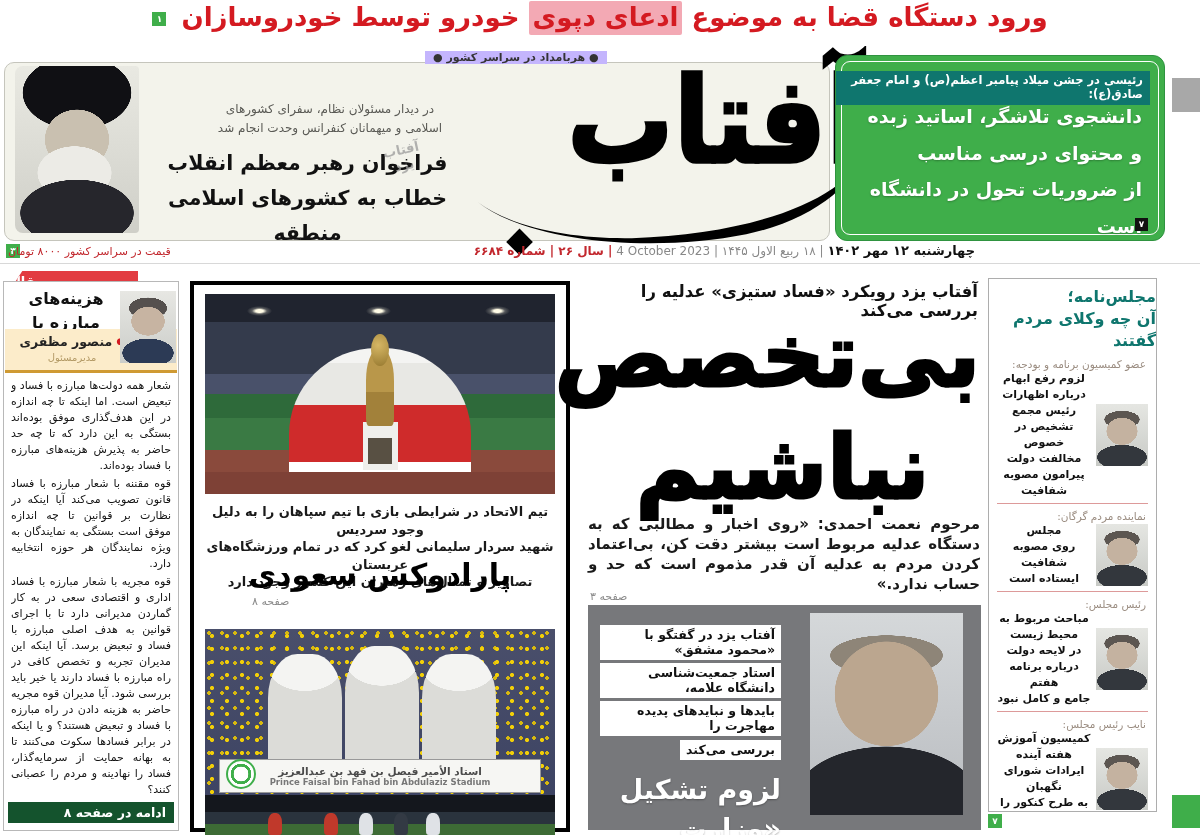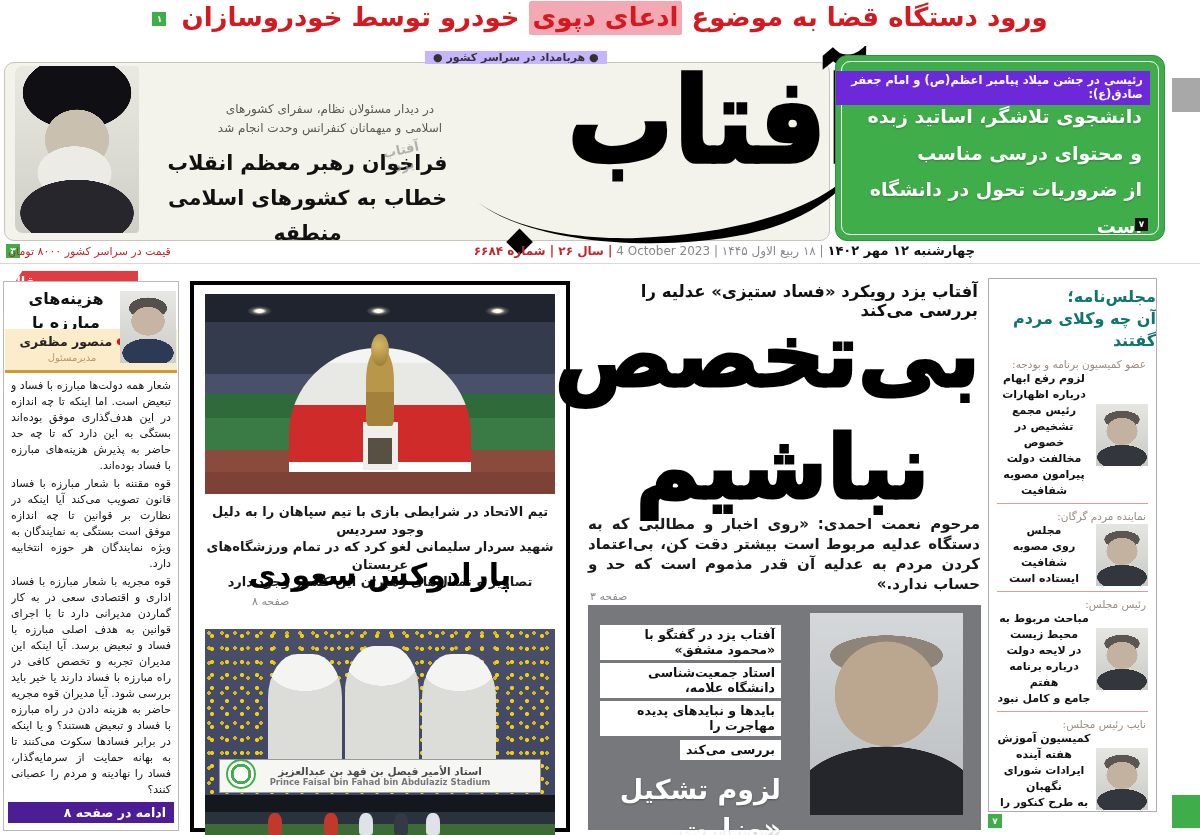--- a/index.html
+++ b/index.html
@@ -35,21 +35,21 @@
         color:#000;transform:scaleY(1.12);transform-origin:top center;letter-spacing:-5px;
         -webkit-text-stroke:3px #000;}
   #logo-stamp{left:385px;top:142px;width:36px;height:34px;color:#9a9a9a;font-size:13px;
               font-weight:bold;transform:rotate(-12deg);opacity:.75;text-align:center;line-height:16px;}
   #logo-tail{left:470px;top:140px;width:400px;height:122px;}
   #logo-tail path{fill:#000;}
 
   #green-box{left:835px;top:55px;width:330px;height:186px;background:#3fae4a;border-radius:12px;
              border:1px solid #2f9340;box-sizing:border-box;}
   #green-box .inner-line{position:absolute;inset:5px;border:1.5px solid #fff;border-radius:9px;pointer-events:none;}
-  #gb-kicker{position:absolute;right:14px;top:15px;background:#6d28d9;color:#fff;
+  #gb-kicker{position:absolute;right:14px;top:15px;background:#0f766e;color:#fff;
              font-size:11.5px;font-weight:bold;padding:2px 7px 4px;}
   #gb-lines{position:absolute;right:22px;top:42px;text-align:right;color:#fff;font-weight:bold;
             font-size:19px;line-height:36.5px;text-shadow:0 1px 2px rgba(0,0,0,.25);}
   #gb-marker{position:absolute;right:16px;bottom:9px;background:#111;color:#fff;width:13px;height:13px;
              font-size:9px;line-height:13px;text-align:center;font-weight:bold;}
   #gray-tab{left:1172px;top:78px;width:28px;height:34px;background:#a8a8a8;}
 
   
   #price{left:8px;top:245px;font-size:11px;color:#c2272d;}
   #dateline{right:225px;top:243px;font-size:12px;color:#888;white-space:nowrap;}
@@ -73,21 +73,21 @@
   #ed-author .rl{font-size:10px;color:#b49b67;margin-top:3px;}
   #ed-photo{position:absolute;right:2px;top:9px;width:56px;height:72px;z-index:2;
     background:
       radial-gradient(ellipse 46% 20% at 50% 86%, #2c3a55 0 99%, transparent 100%),
       radial-gradient(ellipse 30% 20% at 50% 42%, #c7b4a2 0 99%, transparent 100%),
       radial-gradient(ellipse 34% 15% at 50% 24%, #55504e 0 99%, transparent 100%),
       linear-gradient(180deg,#e7e7e3,#cbcdc9);}
   #ed-body{position:absolute;left:7px;right:7px;top:96px;bottom:34px;overflow:hidden;
            font-size:11px;line-height:16px;text-align:justify;color:#141414;}
   #ed-body p{margin:0 0 2px 0;}
-  #ed-cont{position:absolute;left:4px;right:4px;bottom:7px;height:21px;background:#4c1d95;
+  #ed-cont{position:absolute;left:4px;right:4px;bottom:7px;height:21px;background:#14532d;
            color:#fff;font-size:12.5px;font-weight:bold;line-height:21px;text-align:right;
            padding-right:8px;box-sizing:border-box;}
 
   
   #frame{left:190px;top:281px;width:380px;height:551px;border:4px solid #000;
          box-sizing:border-box;background:#fff;}
   #photo1{position:absolute;left:11px;right:11px;top:9px;height:200px;overflow:hidden;
     background:linear-gradient(180deg,#20242f 0 14%,#343b4c 14% 40%,#49516a 40% 50%,
                #2e6a3a 50% 62%,#3a7a44 62% 78%,#8a4a3c 78% 89%,#7e4136 89%);}
   .floodlight{position:absolute;top:6%;width:7%;height:5%;background:

